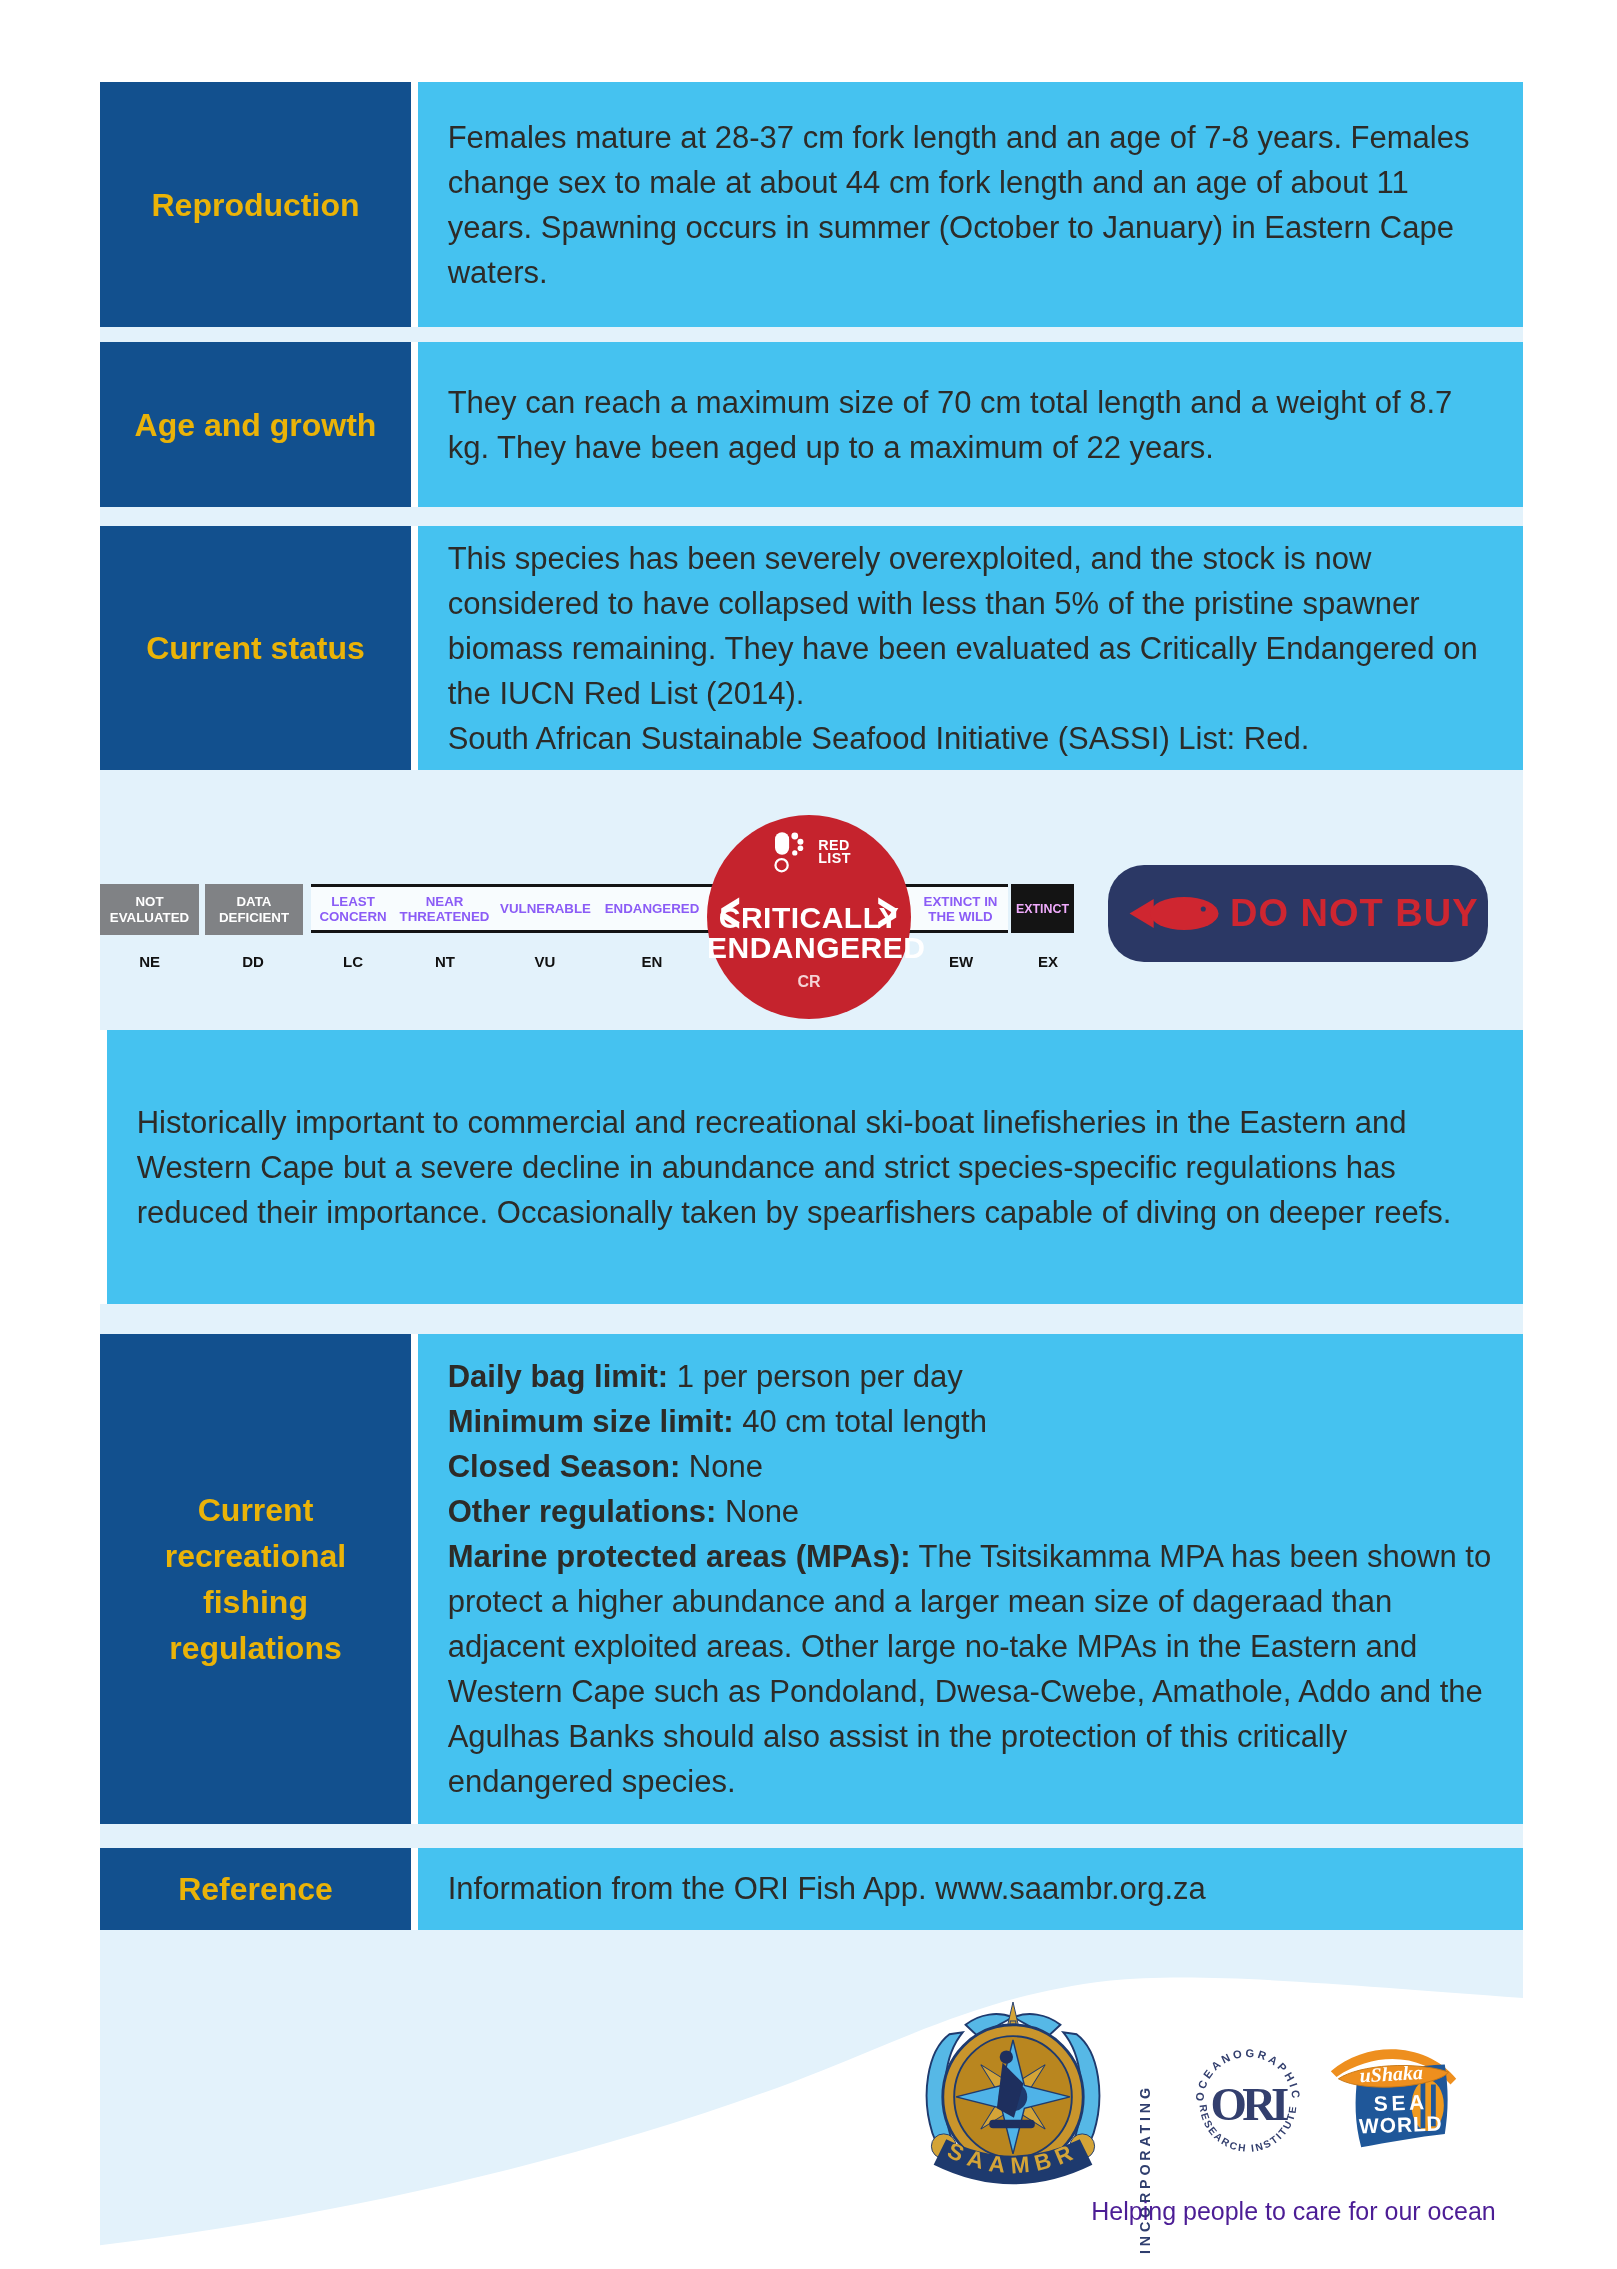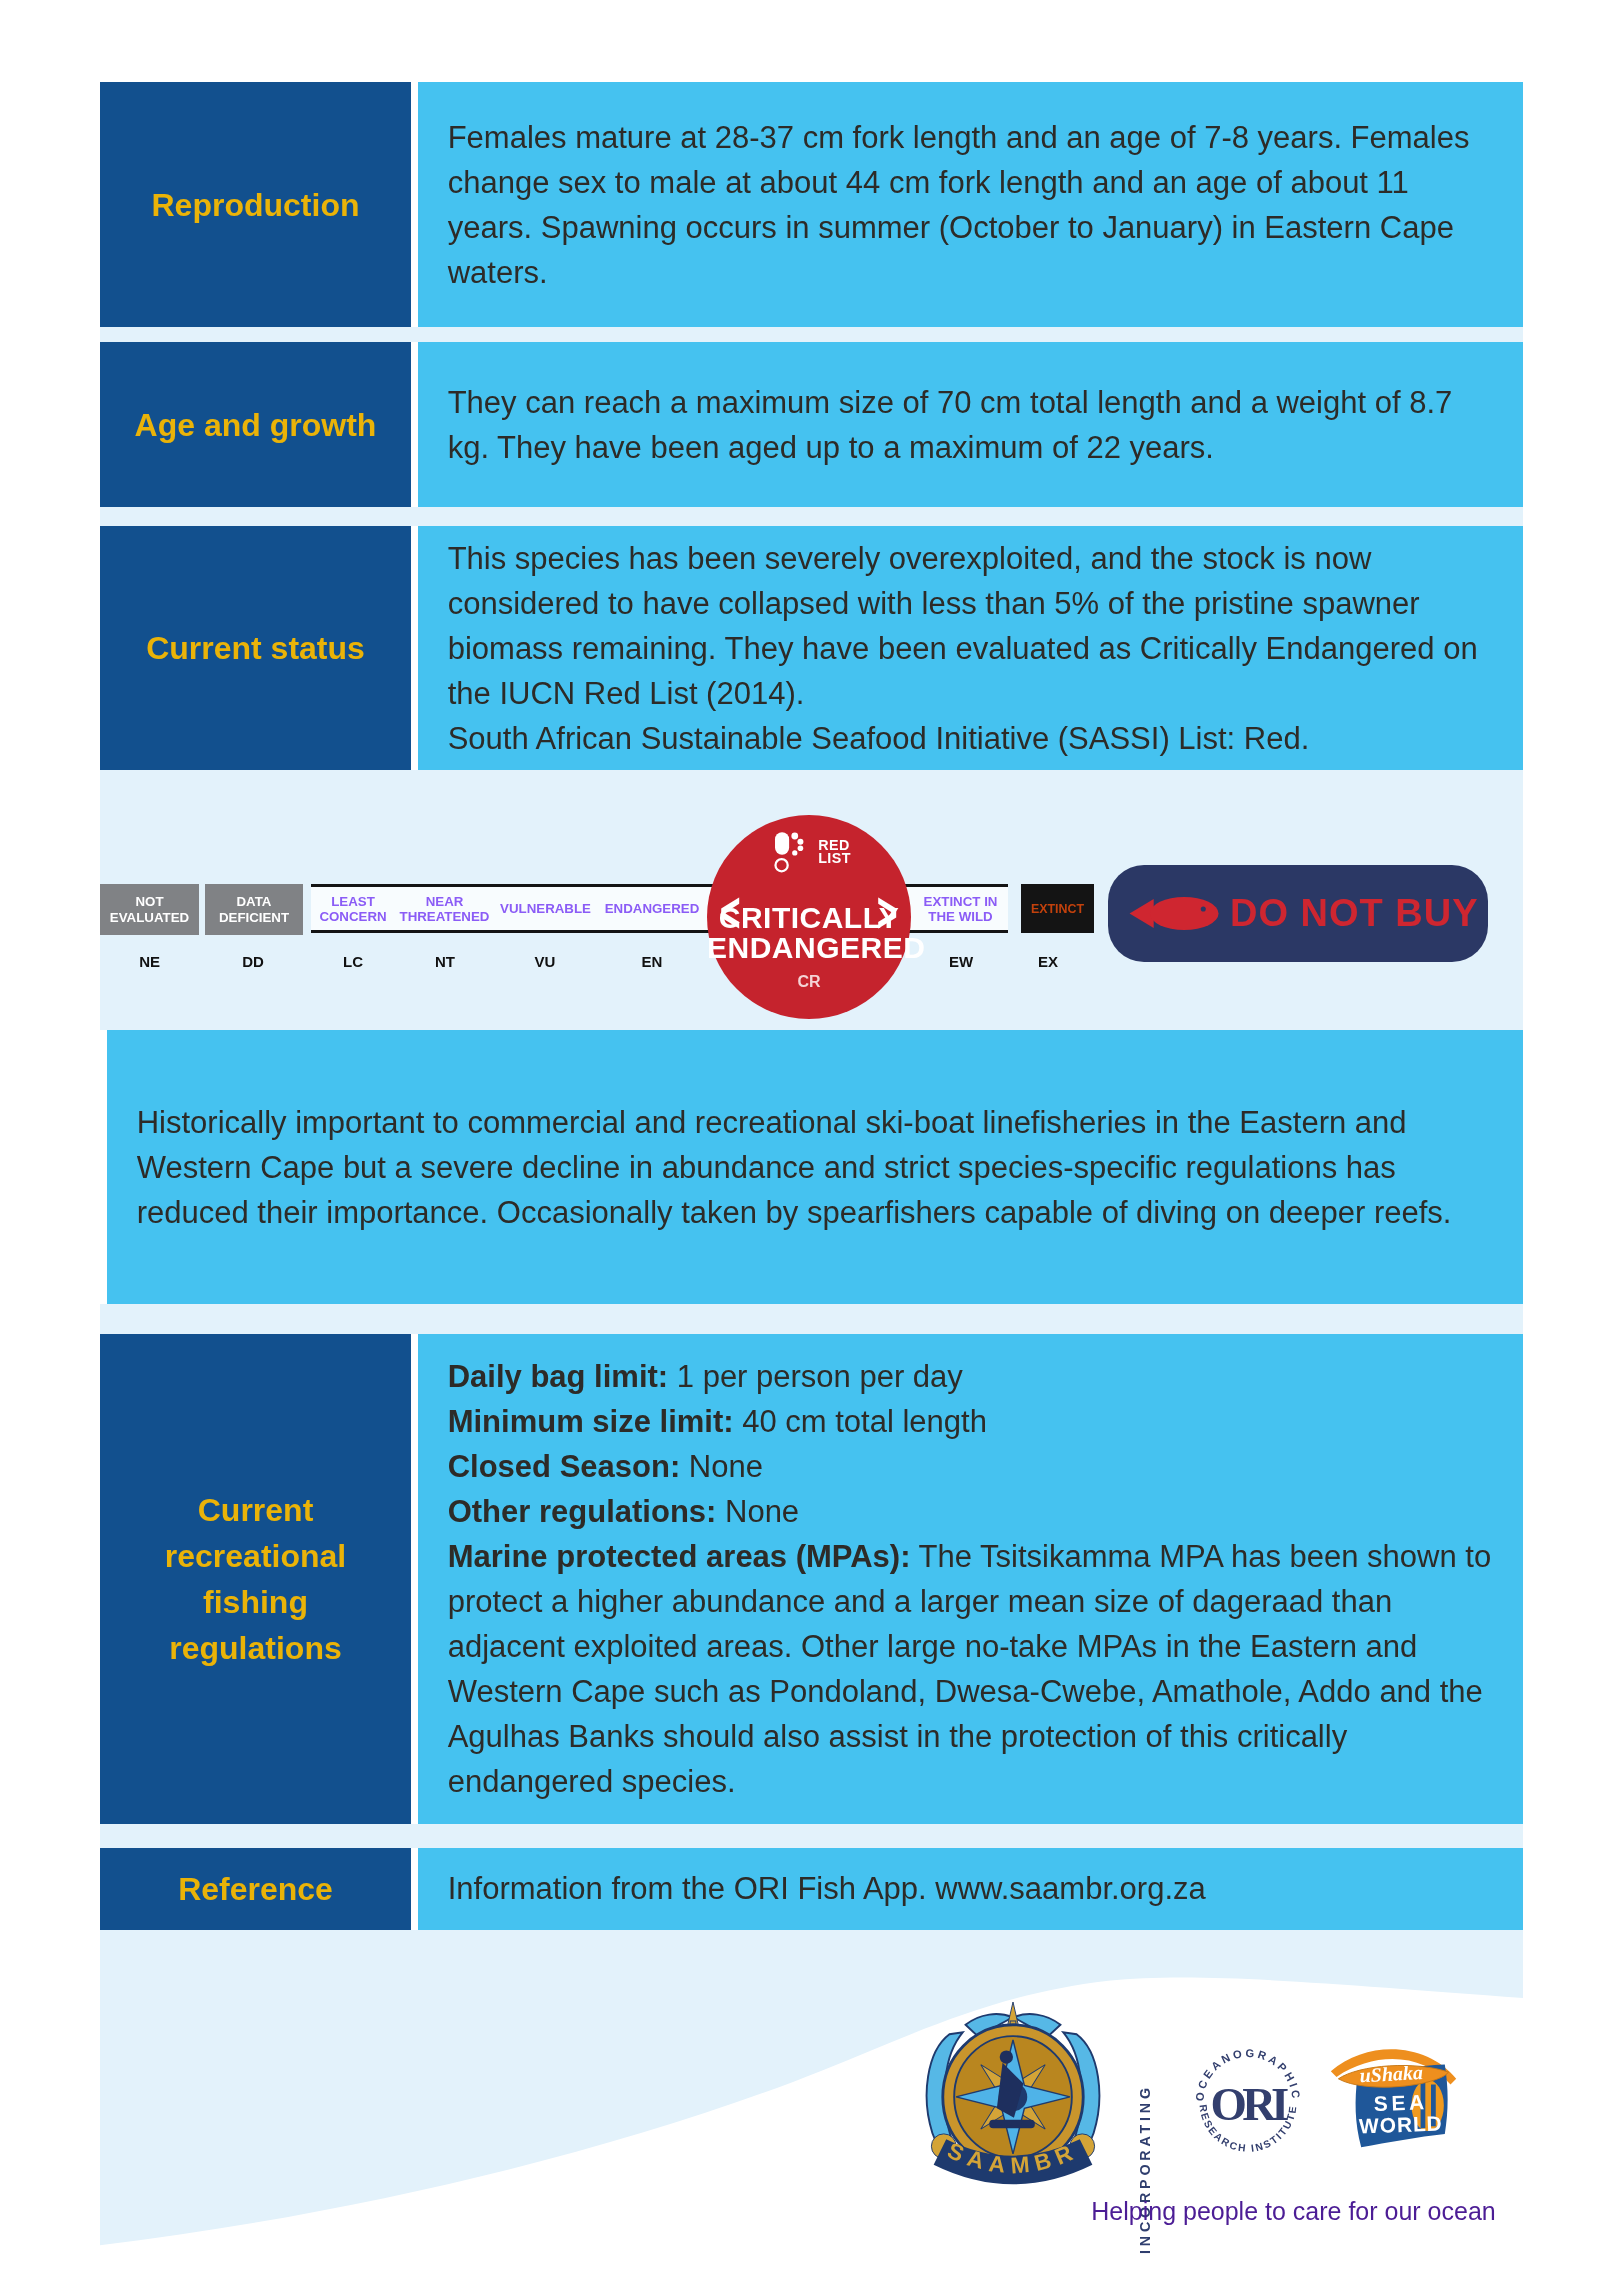--- a/index.html
+++ b/index.html
@@ -31,23 +31,23 @@
         text-align:center;}
   .gbox.ne{left:0;width:99px;}
   .gbox.dd{left:105px;width:98px;}
   .bar{position:absolute;left:211px;top:114px;width:697px;height:49px;background:#F8FCFE;
        border-top:3.8px solid #141414;border-bottom:3.8px solid #141414;box-sizing:border-box;
        display:flex;align-items:center;}
   .bcell{font-size:13.3px;font-weight:bold;color:#8b5cf6;text-align:center;line-height:15px;}
   .bc1{width:84px;}.bc2{width:99px;}.bc3{width:103px;}.bc4{width:110px;}
   .bspacer{flex:1;}
   .bc5{width:95px;}
-  .exbox{position:absolute;left:911px;top:114px;width:73px;height:49px;background:#141414;
-         color:#c2410c;display:flex;align-items:center;justify-content:center;
-         font-size:12.4px;font-weight:bold;margin-left:10px;}
+  .exbox{position:absolute;left:911px;top:114px;width:63px;height:49px;background:#141414;
+         color:#f0abfc;display:flex;align-items:center;justify-content:center;
+         font-size:12.4px;font-weight:bold;}
   .acr{position:absolute;top:183px;width:86px;text-align:center;font-weight:bold;
        font-size:15px;color:#111111;}
   .redcircle{position:absolute;left:607px;top:45px;width:204px;height:204px;border-radius:50%;
              background:#C5232D;color:#ffffff;z-index:2;}
   .rc-lines{position:absolute;top:88px;width:100%;text-align:center;font-weight:bold;
             font-size:30px;line-height:29.5px;letter-spacing:0.5px;}
   .rc-code{position:absolute;top:158px;width:100%;text-align:center;font-weight:bold;
            font-size:16px;color:rgba(255,255,255,0.8);}
   .chev{position:absolute;top:50%;font-size:42px;font-weight:bold;color:#ffffff;
         transform:translateY(-58%) scaleY(1.35) scaleX(0.85);}

